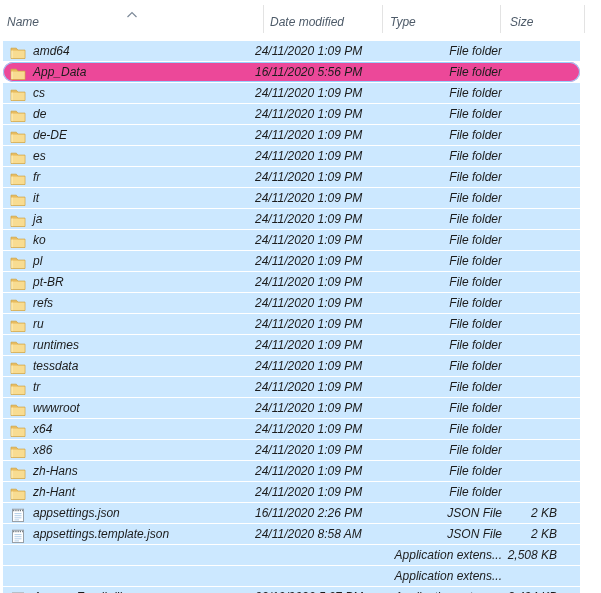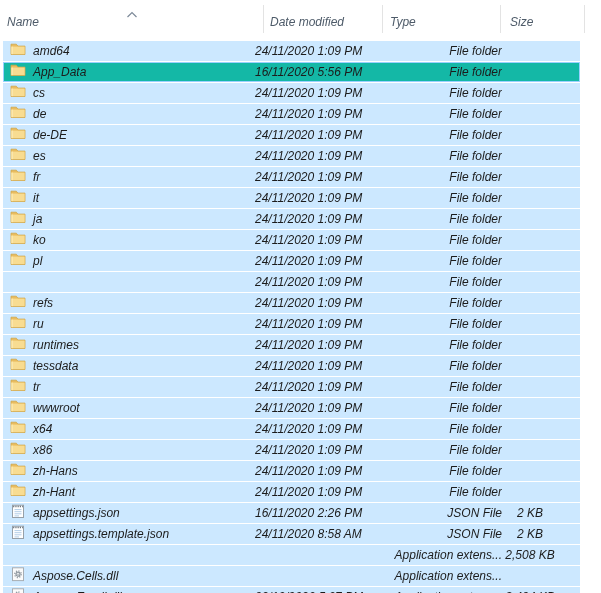--- a/index.html
+++ b/index.html
@@ -17,29 +17,29 @@
   .col-date{left:270px;}
   .col-type{left:390px;}
   .col-size{left:510px;}
   .header-sep{position:absolute;top:3px;height:28px;width:1px;background:#e3e3e3;}
   .sep-1{left:263px;} .sep-2{left:382px;} .sep-3{left:500px;} .sep-4{left:584px;}
   .sort-caret{position:absolute;left:126px;top:6px;width:12px;height:8px;}
   
   .file-list{position:absolute;top:41px;left:3px;width:577px;}
   .row{position:relative;height:20px;margin-bottom:1px;cursor:default;}
   .row.selected{background:var(--sel,#cce8ff);}
-  .row.focused{background:#14b8a6;box-shadow:inset 0 0 0 1px var(--focus,#99d1ff);}
+  .row.focused{background:#ec4899;box-shadow:inset 0 0 0 1px var(--focus,#99d1ff);border-radius:10px;}
   .cell{position:absolute;top:0;height:20px;line-height:20px;white-space:nowrap;overflow:hidden;}
-  .name-cell{left:7px;width:240px;display:flex;align-items:flex-start;}
+  .name-cell{left:7px;width:240px;display:flex;align-items:flex-end;}
   .icon-slot{width:16px;height:16px;flex:0 0 16px;margin-right:7px;display:inline-block;}
   .icon-slot svg{display:block;}
   .name-text{white-space:nowrap;}
   .date-cell{left:252px;width:128px;}
   .type-cell{left:387px;width:112px;text-overflow:ellipsis;text-align:right;}
-  .size-cell{left:460px;width:134px;text-align:center;}
+  .size-cell{left:420px;width:134px;text-align:right;}
 </style>
 </head>
 <body>
 
 <div class="window" style="--sel: #cce8ff; --focus: #99d1ff;">
   <div class="top-border"></div>
 
   <div class="listview-header">
     <span class="col-label col-name">Name</span>
     <span class="sort-caret">
@@ -227,20 +227,30 @@
   </svg>
 </span>
       <span class="name-text">pl</span>
     </span>
     <span class="cell date-cell">24/11/2020 1:09 PM</span>
     <span class="cell type-cell">File folder</span>
     <span class="cell size-cell"></span>
   </div>
 
   <div class="row selected">
+    <span class="cell name-cell">
+      <span class="icon-slot">
+  <svg width="16" height="16" viewBox="0 0 16 16">
+    <path d="M1 3.2 h5.3 l1.6 1.9 h7.1 v8.4 H1 z" fill="#e9bc5f" stroke="#d2a646" stroke-width="0.8"></path>
+    <rect x="1.4" y="5.6" width="13.2" height="7.5" fill="#f8dc91"></rect>
+    <rect x="1.4" y="5.6" width="1.6" height="7.5" fill="#fbe6ab"></rect>
+  </svg>
+</span>
+      <span class="name-text">pt-BR</span>
+    </span>
     <span class="cell date-cell">24/11/2020 1:09 PM</span>
     <span class="cell type-cell">File folder</span>
     <span class="cell size-cell"></span>
   </div>
 
   <div class="row selected">
     <span class="cell name-cell">
       <span class="icon-slot">
   <svg width="16" height="16" viewBox="0 0 16 16">
     <path d="M1 3.2 h5.3 l1.6 1.9 h7.1 v8.4 H1 z" fill="#e9bc5f" stroke="#d2a646" stroke-width="0.8"></path>
@@ -436,44 +446,33 @@
     <span class="cell type-cell">JSON File</span>
     <span class="cell size-cell">2 KB</span>
   </div>
 
   <div class="row selected">
     <span class="cell type-cell">Application extens...</span>
     <span class="cell size-cell">2,508 KB</span>
   </div>
 
   <div class="row selected">
+    <span class="cell type-cell">Application extens...</span>
+  </div>
+
+  <div class="row selected">
     <span class="cell name-cell">
       <span class="icon-slot">
   <svg width="16" height="16" viewBox="0 0 16 16">
     <rect x="2.5" y="1.8" width="11" height="12.8" fill="#fbfbfb" stroke="#a7adb3" stroke-width="1"></rect>
     <circle cx="8" cy="8.2" r="2" fill="none" stroke="#8b949c" stroke-width="1.2"></circle>
     <circle cx="8" cy="8.2" r="3.3" fill="none" stroke="#8b949c" stroke-width="1.3" stroke-dasharray="1.1 1.5"></circle>
     <circle cx="8" cy="8.2" r="0.7" fill="#8b949c"></circle>
   </svg>
 </span>
-      <span class="name-text">Aspose.Cells.dll</span>
-    </span>
-    <span class="cell type-cell">Application extens...</span>
-  </div>
-
-  <div class="row selected">
-    <span class="cell name-cell">
-      <span class="icon-slot">
-  <svg width="16" height="16" viewBox="0 0 16 16">
-    <rect x="2.5" y="1.8" width="11" height="12.8" fill="#fbfbfb" stroke="#a7adb3" stroke-width="1"></rect>
-    <circle cx="8" cy="8.2" r="2" fill="none" stroke="#8b949c" stroke-width="1.2"></circle>
-    <circle cx="8" cy="8.2" r="3.3" fill="none" stroke="#8b949c" stroke-width="1.3" stroke-dasharray="1.1 1.5"></circle>
-    <circle cx="8" cy="8.2" r="0.7" fill="#8b949c"></circle>
-  </svg>
-</span>
       <span class="name-text">Aspose.Email.dll</span>
     </span>
     <span class="cell date-cell">22/10/2020 5:07 PM</span>
     <span class="cell type-cell">Application extens...</span>
     <span class="cell size-cell">3,424 KB</span>
   </div>
 </div>
 </div>
 
 </body></html>

